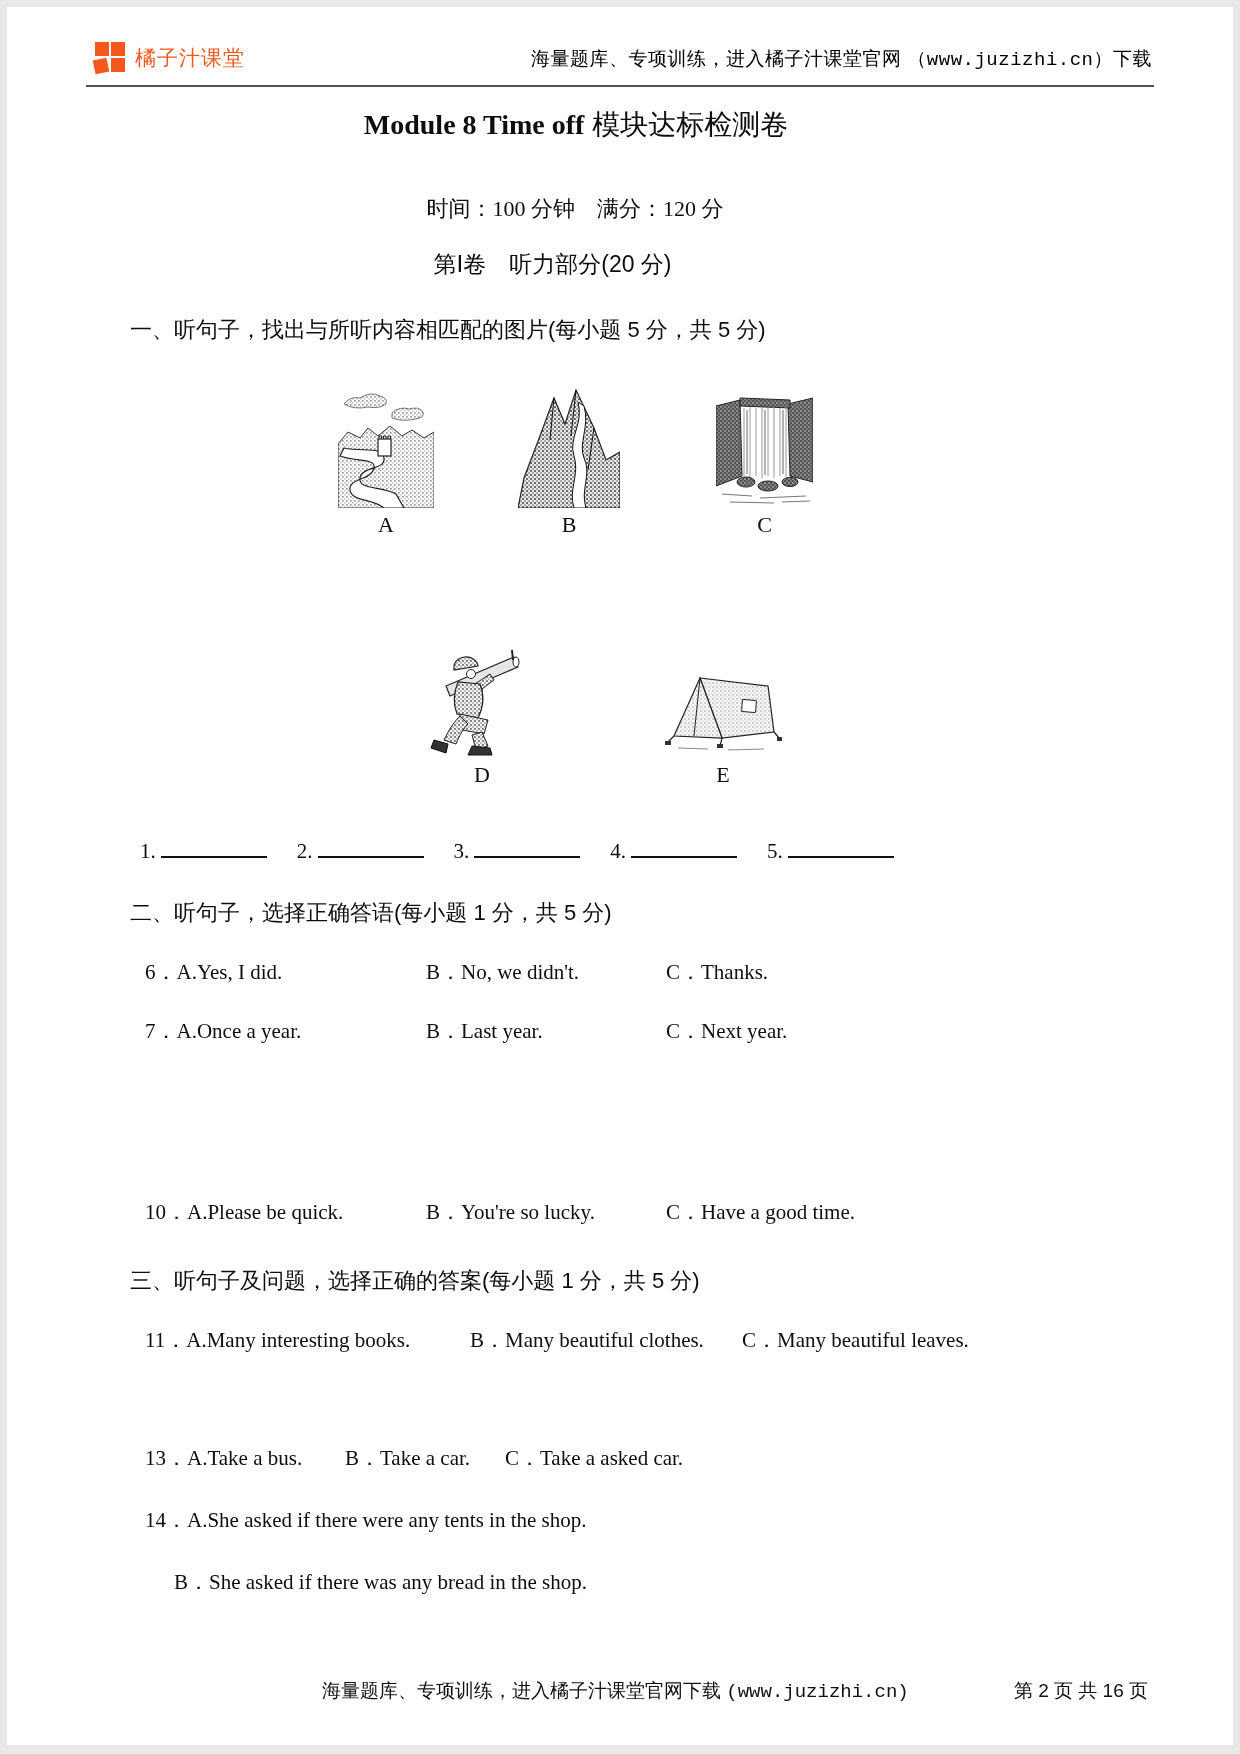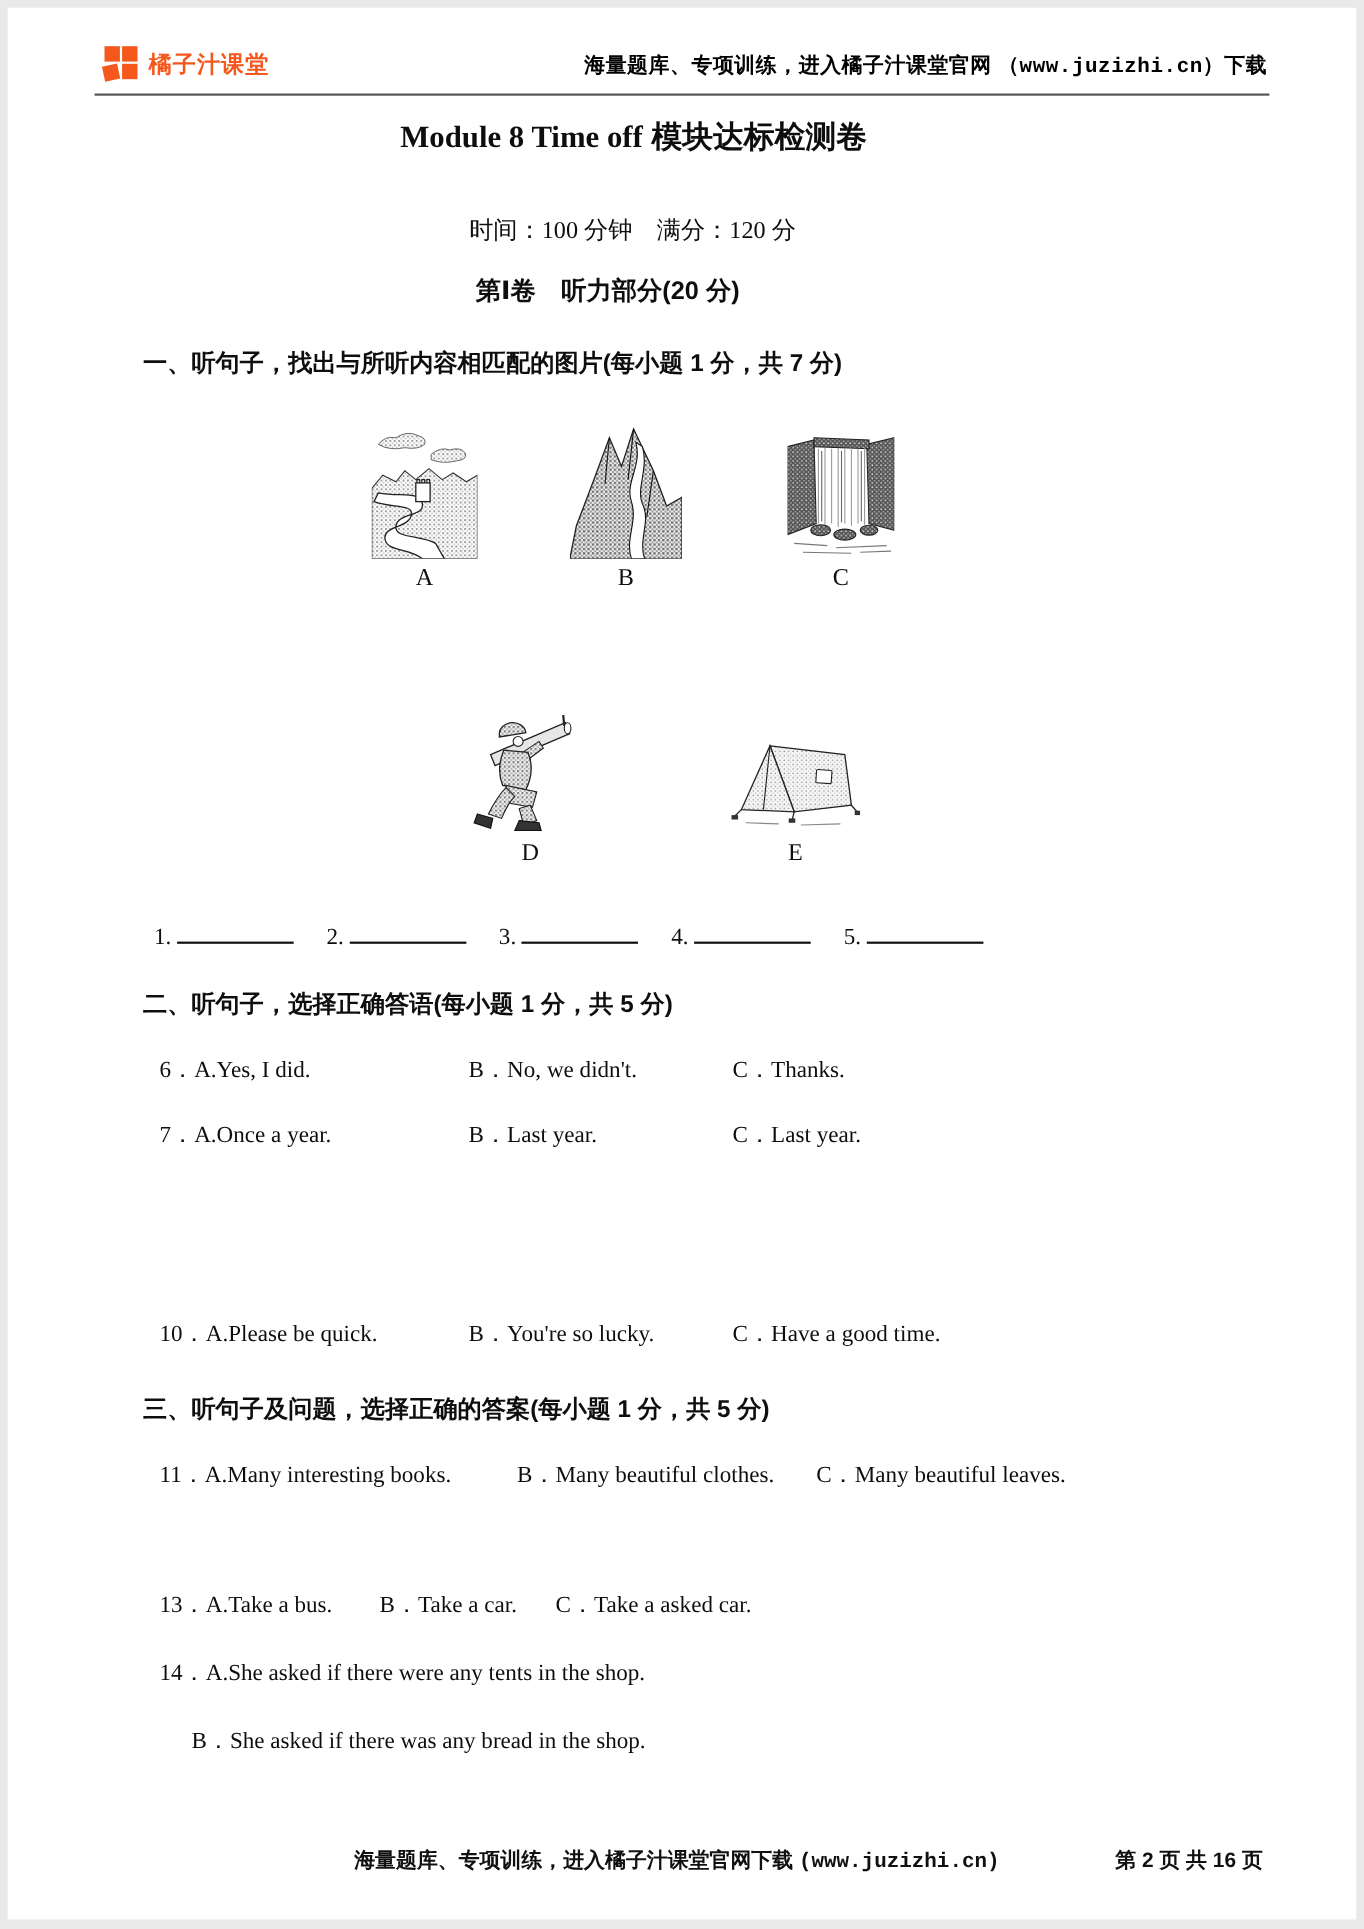--- a/index.html
+++ b/index.html
@@ -5,21 +5,21 @@
   html,body{margin:0;padding:0}
   body{
     width:1240px;height:1754px;
     background:#e9e9e9;
     font-family:"Liberation Serif","DejaVu Serif",serif;
     color:#0e0e0e;
   }
   .page{position:relative;width:1240px;height:1754px;background:#e9e9e9;overflow:hidden}
   .sheet{position:absolute;left:7px;top:7px;right:7px;bottom:9px;background:#ffffff}
   .abs{position:absolute;white-space:nowrap}
-  .hei{font-family:"Liberation Sans","DejaVu Sans",sans-serif;font-weight:bold}
+  .hei{font-family:"Liberation Sans","DejaVu Sans",sans-serif;font-weight:normal}
   .mono{font-family:"Liberation Mono","DejaVu Sans Mono",monospace}
   .ctr{text-align:center}
 
   
   .logo{left:95px;top:42px;display:flex;align-items:center;gap:8px}
   .logo-mark{position:relative;width:32px;height:32px;display:inline-block}
   .logo-mark i{position:absolute;width:14px;height:14px;background:#f4581c}
   .logo-mark .s1{left:0;top:0}
   .logo-mark .s2{left:16px;top:0}
   .logo-mark .s3{left:16px;top:16px}
@@ -72,21 +72,21 @@
     <span>海量题库、专项训练，进入橘子汁课堂官网 </span><span class="mono">（www.juzizhi.cn）</span><span>下载</span>
   </div>
   <div class="abs rule"></div>
 
   <div class="abs title ctr">
     <b><span>Module 8 Time off</span><span class="hei"> 模块达标检测卷</span></b>
   </div>
   <div class="abs meta ctr">时间：100 分钟　满分：120 分</div>
   <div class="abs part ctr hei">第Ⅰ卷　听力部分(20 分)</div>
 
-  <div class="abs sec-h hei" style="left:130px;top:315px">一、听句子，找出与所听内容相匹配的图片(每小题 1 分，共 7 分)</div>
+  <div class="abs sec-h hei" style="left:130px;top:315px">一、听句子，找出与所听内容相匹配的图片(每小题 5 分，共 5 分)</div>
 
   <div class="abs" style="left:338px;top:384px">
     <svg width="96" height="124" viewBox="0 0 96 124">
       <defs>
         <pattern id="pA" width="4" height="4" patternUnits="userSpaceOnUse">
           <rect width="4" height="4" fill="#fff"></rect>
           <rect x="0" y="0" width="1.7" height="1.7" fill="#9a9a9a"></rect>
           <rect x="2" y="2" width="1.6" height="1.6" fill="#c6c6c6"></rect>
         </pattern>
       </defs>
@@ -224,21 +224,21 @@
   <div class="abs sec-h hei" style="left:130px;top:898px">二、听句子，选择正确答语(每小题 1 分，共 5 分)</div>
 
   <div class="abs qline" style="left:145px;top:958px">
     <span class="c280">6．A.Yes, I did.</span>
     <span class="c240">B．No, we didn't.</span>
     <span>C．Thanks.</span>
   </div>
   <div class="abs qline" style="left:145px;top:1017px">
     <span class="c280">7．A.Once a year.</span>
     <span class="c240">B．Last year.</span>
-    <span>C．Last year.</span>
+    <span>C．Next year.</span>
   </div>
   <div class="abs qline" style="left:145px;top:1198px">
     <span class="c280">10．A.Please be quick.</span>
     <span class="c240">B．You're so lucky.</span>
     <span>C．Have a good time.</span>
   </div>
 
   <div class="abs sec-h hei" style="left:130px;top:1266px">三、听句子及问题，选择正确的答案(每小题 1 分，共 5 分)</div>
 
   <div class="abs qline" style="left:145px;top:1326px">

